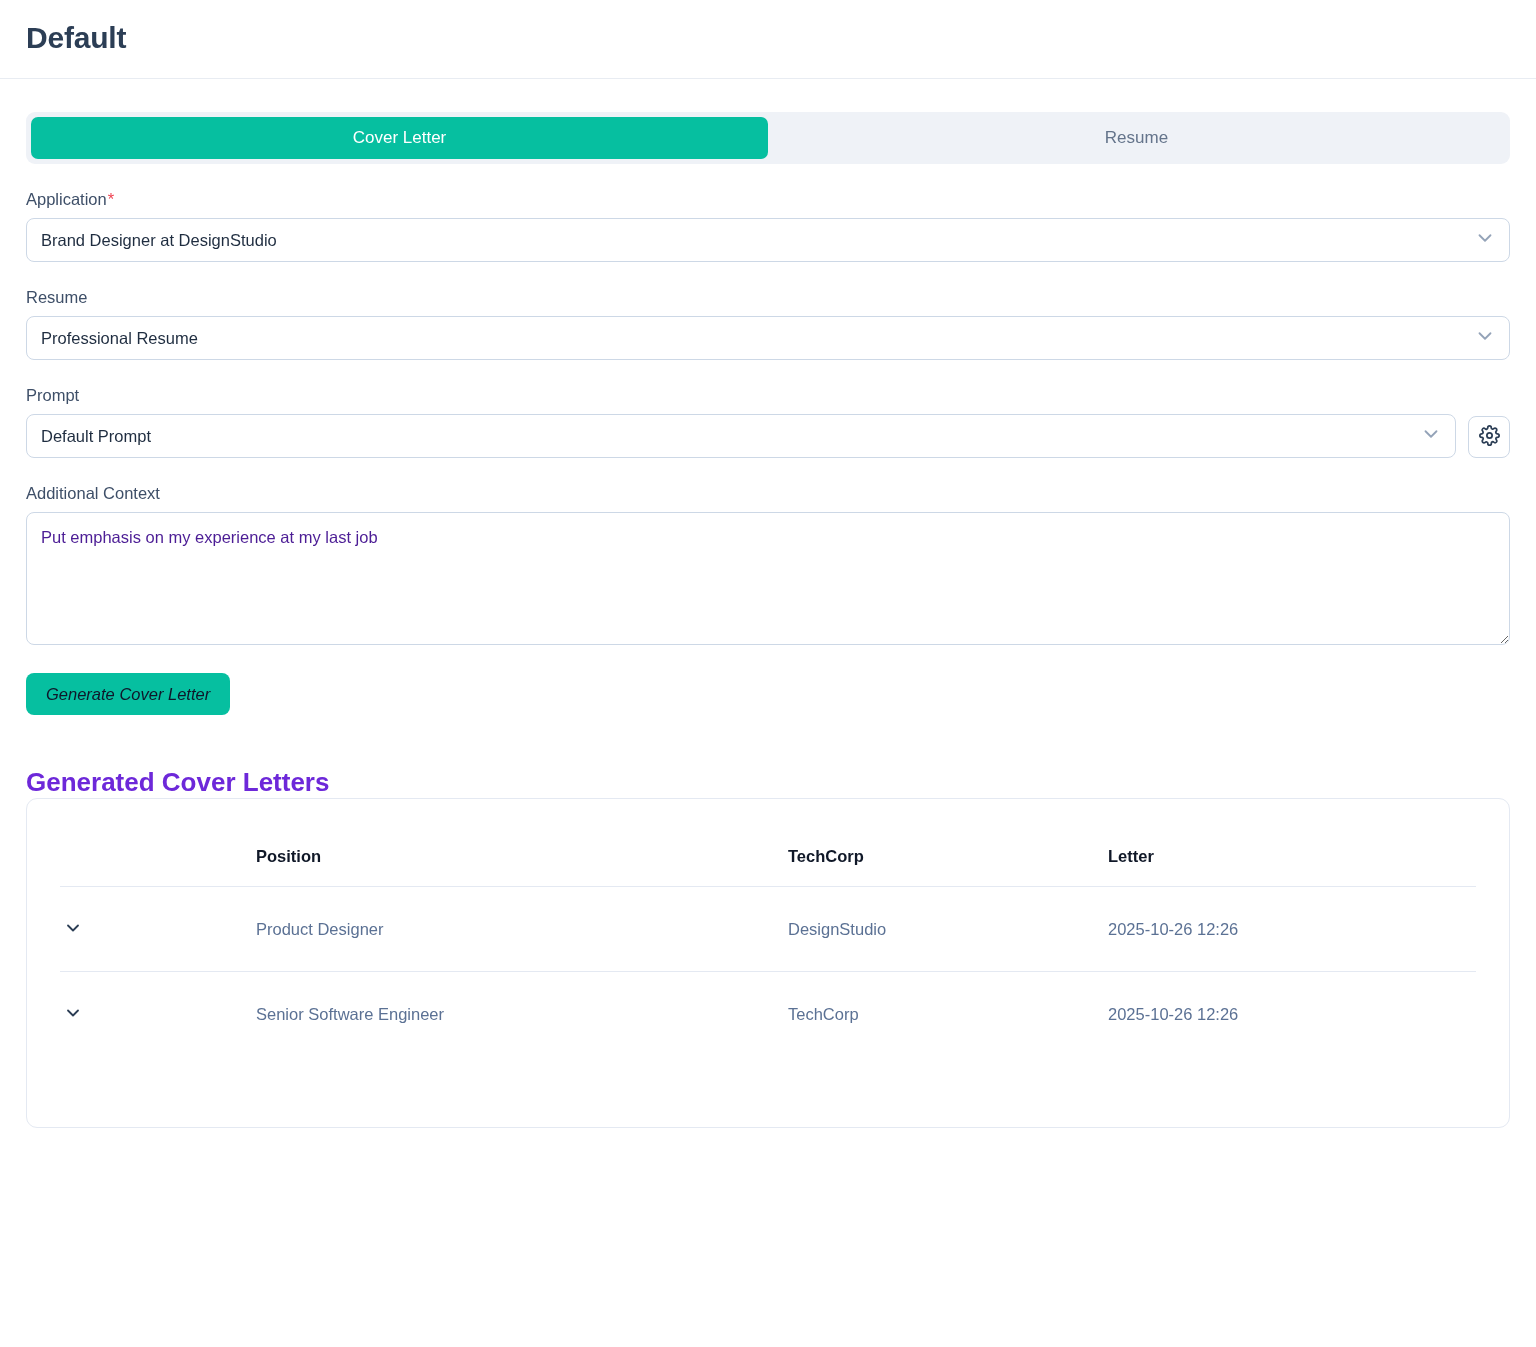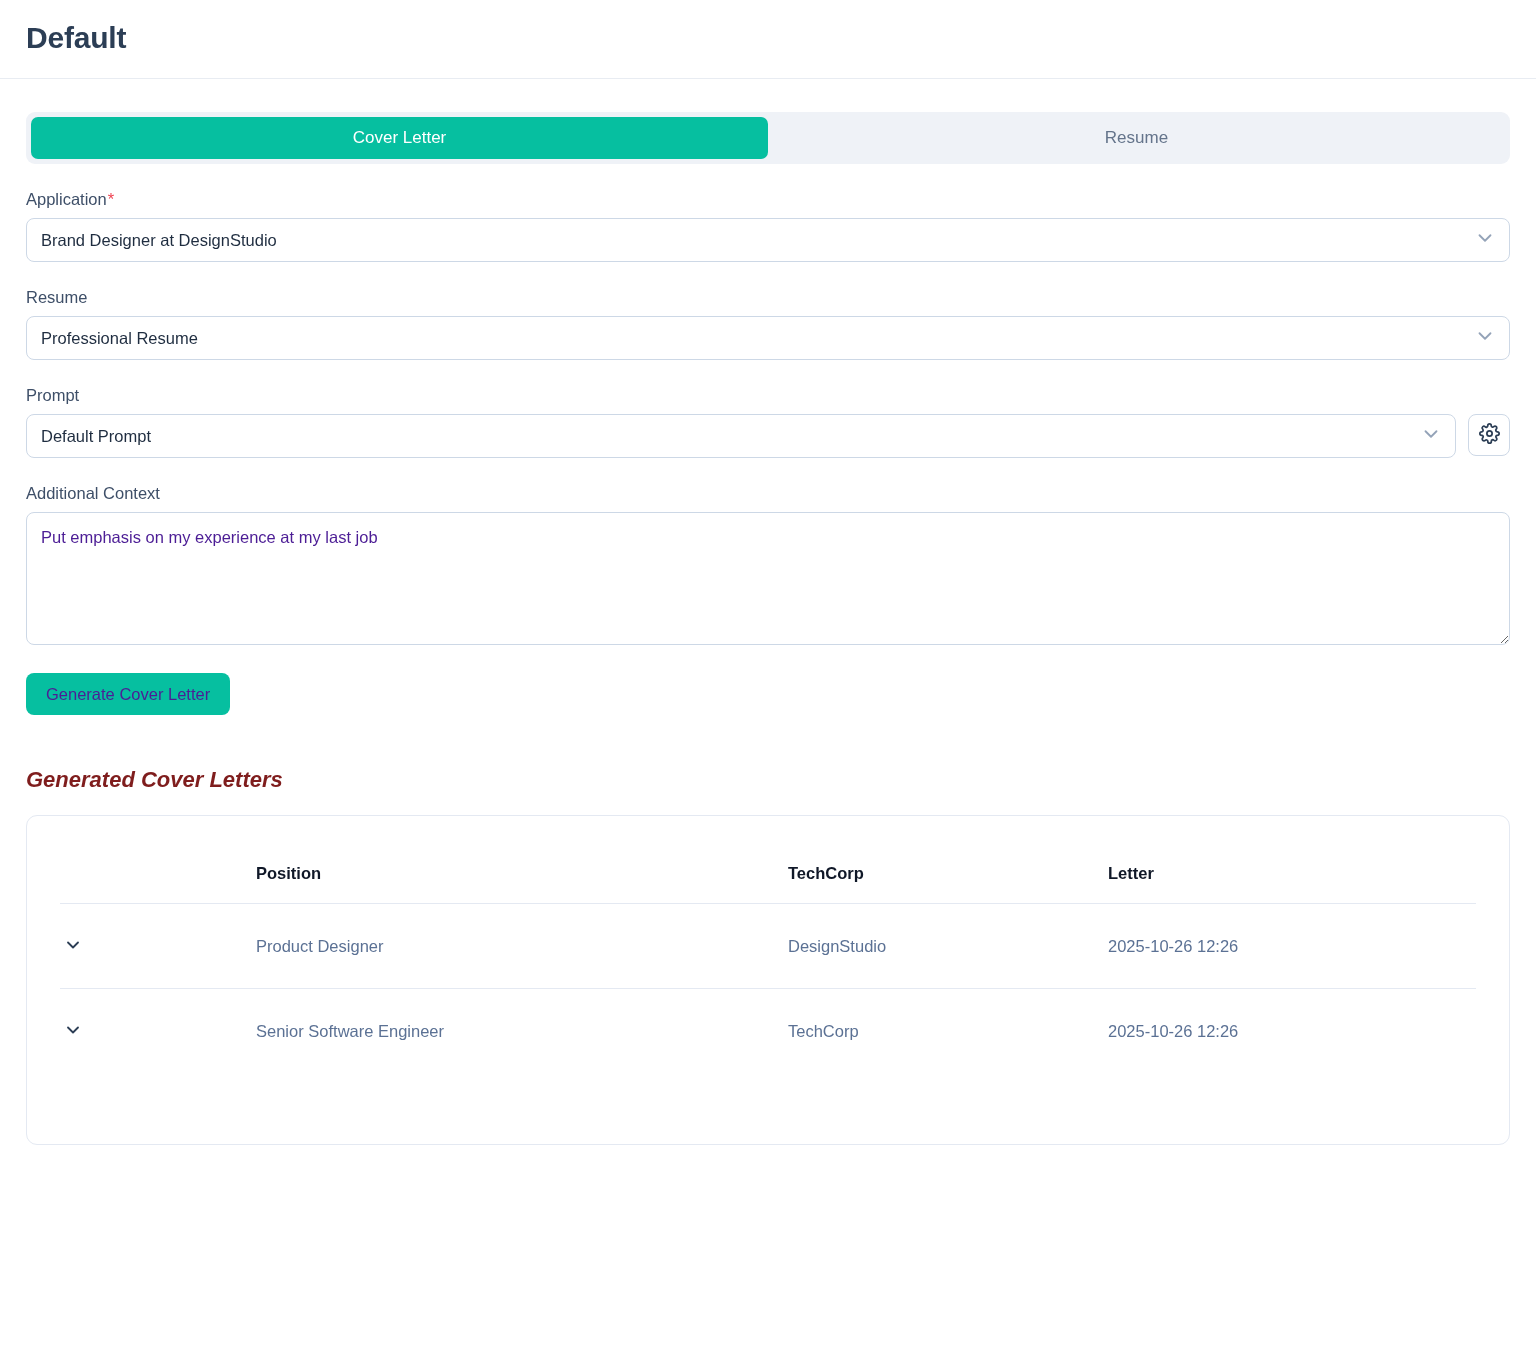--- a/index.html
+++ b/index.html
@@ -88,21 +88,21 @@
   }
   .chev {
     position: absolute;
     right: 14px;
     top: 50%;
     transform: translateY(-50%);
     pointer-events: none;
     display: block;
   }
 
-  .prompt-row { display: flex; align-items: flex-start; gap: 12px; }
+  .prompt-row { display: flex; align-items: flex-end; gap: 12px; }
   .prompt-row .select-wrap { flex: 1 1 auto; }
   .gear-btn {
     width: 42px;
     height: 42px;
     min-width: 42px;
     border: 1px solid #cdd8e6;
     border-radius: 8px;
     background: #fff;
     display: flex;
     align-items: center;
@@ -123,41 +123,40 @@
     resize: both;
     display: block;
     line-height: 1.35;
     overflow: hidden;
   }
 
   .generate-btn {
     margin-top: 28px;
     height: 42px;
     background: #06bfa0;
-    color: #4c1d95;
+    color: #0f172a;
     border: none;
     border-radius: 8px;
     font-size: 16.5px;
     font-family: "Liberation Sans", sans-serif;
     padding: 0 20px;
     cursor: pointer;
     display: inline-flex;
     align-items: center;
+    font-style: italic;
   }
 
   
   .section-title {
     margin-top: 52px;
-    font-size: 22px;
+    font-size: 26px;
     font-weight: bold;
-    color: #7f1d1d;
-    font-style: italic;
+    color: #6d28d9;
   }
   .card {
-    margin-top: 22px;
     border: 1px solid #e4e9f2;
     border-radius: 11px;
     background: #fff;
     padding: 0 33px;
     height: 330px;
   }
   table { width: 100%; border-collapse: collapse; }
   thead th {
     text-align: left;
     font-size: 16.5px;

